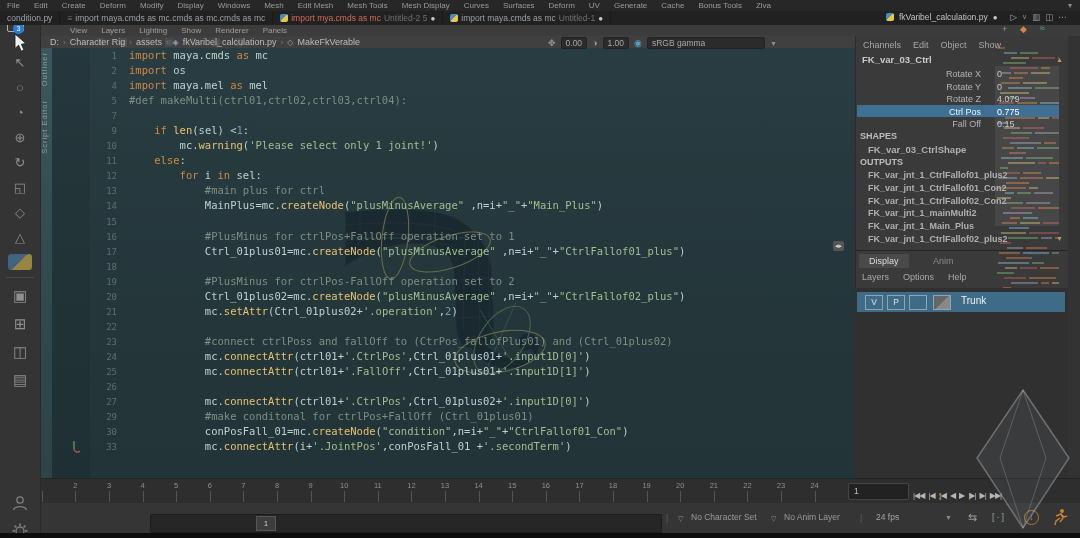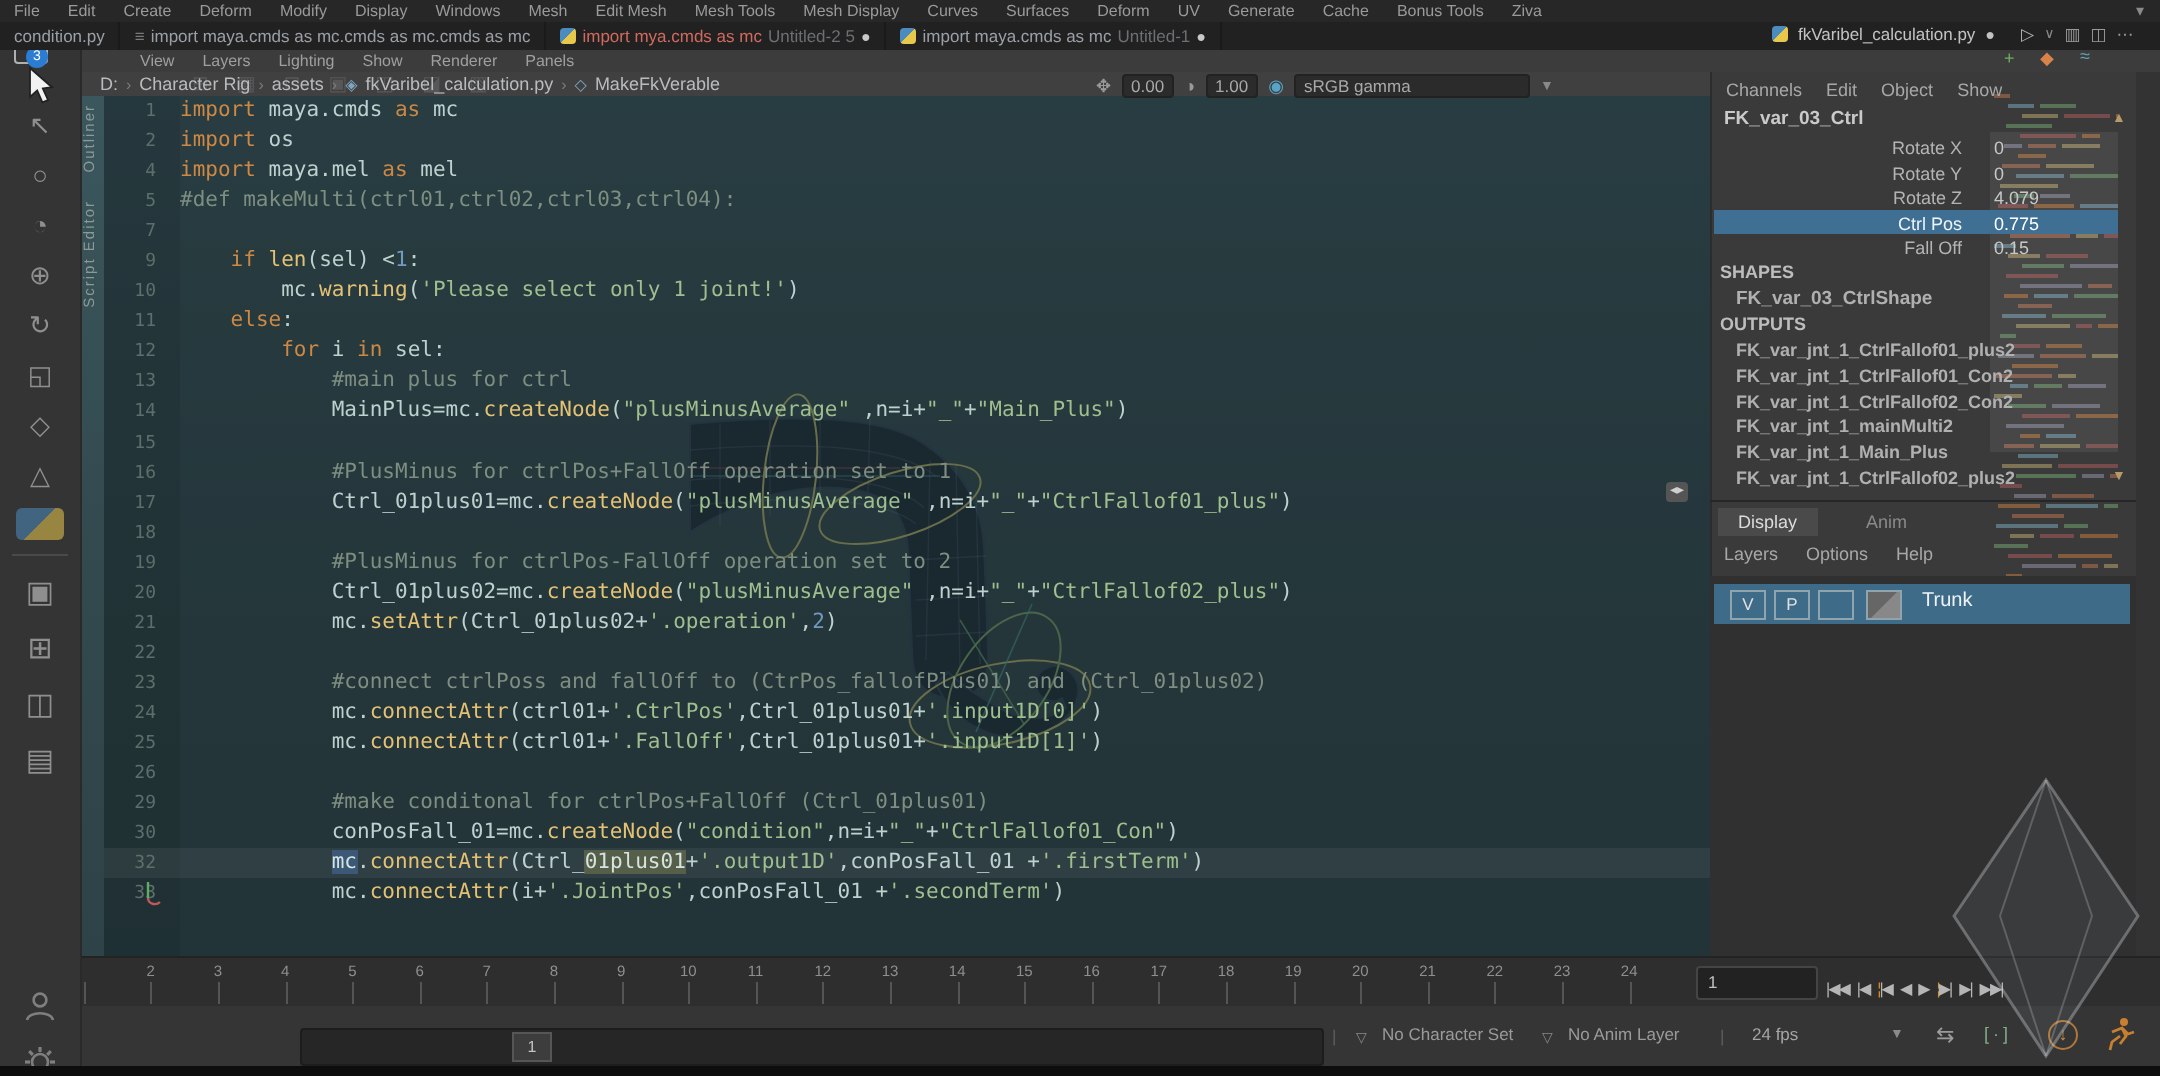--- a/index.html
+++ b/index.html
@@ -30,21 +30,21 @@
   
   #toolbox{left:0;top:11px;width:40px;height:527px;background:#343434;border-right:1px solid #2a2a2a;z-index:25;}
   .tool{position:absolute;left:0;width:40px;text-align:center;font-size:13px;color:#8f8f8f;}
   .vlabel-l{position:absolute;writing-mode:vertical-rl;transform:rotate(180deg);font-size:7.5px;color:#8b9a96;letter-spacing:1px;z-index:21;}
   
   #viewport{left:40px;top:48px;width:815px;height:430px;background:linear-gradient(180deg,#3b575d 0%,#32494e 55%,#2e4347 100%);z-index:1;}
   
   #codebg{left:52px;top:48px;width:803px;height:430px;background:rgba(26,40,44,.55);z-index:5;}
   #gutterbg{left:52px;top:48px;width:38px;height:430px;background:rgba(0,0,0,.07);z-index:6;}
   #codetext{left:52px;top:48px;width:803px;height:488px;z-index:12;font-family:"DejaVu Sans Mono",monospace;font-size:10.5px;overflow:hidden;pointer-events:none;}
-  .cl{height:15.05px;line-height:15.05px;white-space:pre;position:relative;}
+  .cl{height:15.05px;line-height:15.05px;white-space:pre;position:relative;margin-left:39px;}
   .cl.cur{background:rgba(255,255,255,.06);}
   .ln{display:inline-block;width:26px;text-align:right;padding-right:12px;color:#5d6f6b;font-size:9px;}
   .k{color:#cf8843;} .f{color:#e4c173;} .s{color:#9fbf8f;} .c{color:#7e8e80;} .n{color:#6f9bc0;} .t{color:#bdd2cf;} .d{color:#e8c57a;font-weight:bold;}
   .sel{background:rgba(70,110,160,.55);color:#d6e4e1;}
   .hl{background:rgba(125,125,78,.5);color:#d6e4e1;}
   .caret{display:inline-block;width:1px;height:11px;background:#eaeaea;vertical-align:-2px;}
   
   #rightpanel{left:855px;top:36px;width:213px;height:442px;background:#3a3a3a;border-left:1px solid #2c2c2c;z-index:15;}
   #righttabs{left:1068px;top:36px;width:12px;height:442px;background:#333;z-index:16;}
   #minimap{left:995px;top:46px;width:64px;height:432px;overflow:hidden;opacity:.55;z-index:17;}
@@ -279,23 +279,23 @@
       <div class="cl"><span class="ln">17</span><span class="t">            Ctrl_01plus01=mc.</span><span class="f">createNode</span><span class="t">(</span><span class="s">"plusMinusAverage"</span><span class="t"> ,n=i+</span><span class="s">"_"</span><span class="t">+</span><span class="s">"CtrlFallof01_plus"</span><span class="t">)</span></div>
       <div class="cl"><span class="ln">18</span></div>
       <div class="cl"><span class="ln">19</span><span class="t">            </span><span class="c">#PlusMinus for ctrlPos-FallOff operation set to 2</span></div>
       <div class="cl"><span class="ln">20</span><span class="t">            Ctrl_01plus02=mc.</span><span class="f">createNode</span><span class="t">(</span><span class="s">"plusMinusAverage"</span><span class="t"> ,n=i+</span><span class="s">"_"</span><span class="t">+</span><span class="s">"CtrlFallof02_plus"</span><span class="t">)</span></div>
       <div class="cl"><span class="ln">21</span><span class="t">            mc.</span><span class="f">setAttr</span><span class="t">(Ctrl_01plus02+</span><span class="s">'.operation'</span><span class="t">,</span><span class="n">2</span><span class="t">)</span></div>
       <div class="cl"><span class="ln">22</span></div>
       <div class="cl"><span class="ln">23</span><span class="t">            </span><span class="c">#connect ctrlPoss and fallOff to (CtrPos_fallofPlus01) and (Ctrl_01plus02)</span></div>
       <div class="cl"><span class="ln">24</span><span class="t">            mc.</span><span class="f">connectAttr</span><span class="t">(ctrl01+</span><span class="s">'.CtrlPos'</span><span class="t">,Ctrl_01plus01+</span><span class="s">'.input1D[0]'</span><span class="t">)</span></div>
       <div class="cl"><span class="ln">25</span><span class="t">            mc.</span><span class="f">connectAttr</span><span class="t">(ctrl01+</span><span class="s">'.FallOff'</span><span class="t">,Ctrl_01plus01+</span><span class="s">'.input1D[1]'</span><span class="t">)</span></div>
       <div class="cl"><span class="ln">26</span></div>
+      <div class="cl"><span class="ln">27</span><span class="t">            mc.</span><span class="f">connectAttr</span><span class="t">(ctrl01+</span><span class="s">'.CtrlPos'</span><span class="t">,Ctrl_01plus02+</span><span class="s">'.input1D[0]'</span><span class="t">)</span></div>
       <div class="cl"><span class="ln">29</span><span class="t">            </span><span class="c">#make conditonal for ctrlPos+FallOff (Ctrl_01plus01)</span></div>
       <div class="cl"><span class="ln">30</span><span class="t">            conPosFall_01=mc.</span><span class="f">createNode</span><span class="t">(</span><span class="s">"condition"</span><span class="t">,n=i+</span><span class="s">"_"</span><span class="t">+</span><span class="s">"CtrlFallof01_Con"</span><span class="t">)</span></div>
-      <div class="cl cur"><span class="ln">32</span><span class="t">            </span><span class="sel">mc</span><span class="t">.</span><span class="f">connectAttr</span><span class="t">(Ctrl_</span><span class="hl">01plus01</span><span class="t">+</span><span class="s">'.output1D'</span><span class="t">,conPosFall_01 +</span><span class="s">'.firstTerm'</span><span class="t">)</span></div>
       <div class="cl"><span class="ln">33</span><span class="t">            mc.</span><span class="f">connectAttr</span><span class="t">(i+</span><span class="s">'.JointPos'</span><span class="t">,conPosFall_01 +</span><span class="s">'.secondTerm'</span><span class="t">)</span></div>
     </div>
 
   <svg class="abs" style="left:70px;top:440px;z-index:13;" width="12" height="14" viewBox="0 0 12 14">
     <line x1="4" y1="1" x2="4" y2="9" stroke="#5fae5f" stroke-width="1.2"></line>
     <path d="M4,9 C4,12 8,13 10,11" stroke="#c05858" stroke-width="1.2" fill="none"></path>
   </svg>
 
   <div class="abs" style="left:833px;top:241px;z-index:14;background:#555;border-radius:2px;color:#d0d0d0;font-size:7px;padding:0 2px;line-height:10px;">◂▸</div>
 

